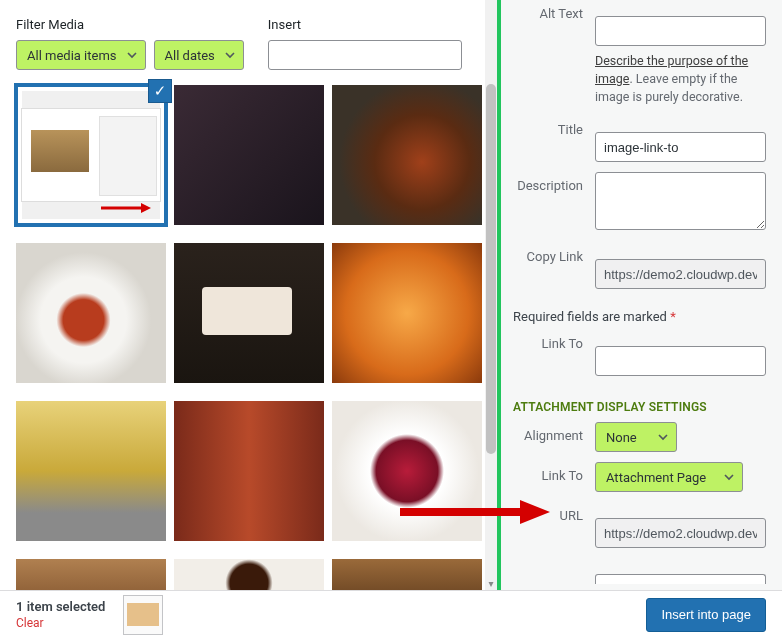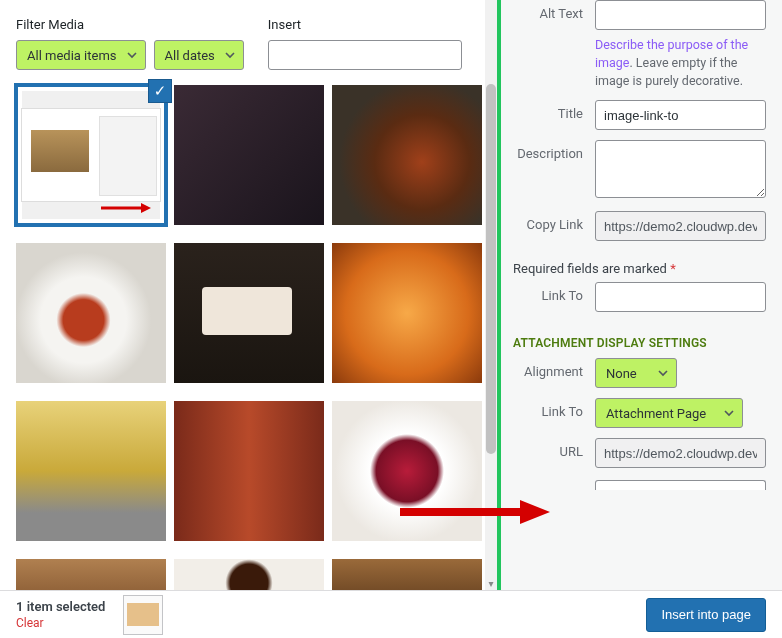--- a/index.html
+++ b/index.html
@@ -158,28 +158,28 @@
   .field-label {
     width: 82px;
     text-align: right;
     padding-right: 12px;
     padding-top: 6px;
     font-size: 13px;
     color: #646970;
     flex-shrink: 0;
   }
   .field-control { flex: 1; }
-  .field-control input[type="text"] { height:30px; }
+  .field-control input[type="text"] { height:30px;margin-top:16px; }
   .field-control textarea { height:58px; resize:vertical; }
   .help-text {
     font-size: 12.5px;
     color: #646970;
     line-height: 1.45;
   }
-  .help-text a { color: #8b5cf6; cursor:pointer; }
+  .help-text a { color: #404040; text-decoration: underline; cursor:pointer; }
   .required-note {
     padding: 10px 0 6px 12px;
     font-size: 13px;
     color: #3c434a;
   }
   .required-note .ast { color: #d63638; }
   .section-header {
     padding: 14px 0 8px 12px;
     font-size: 12px;
     font-weight: 600;

